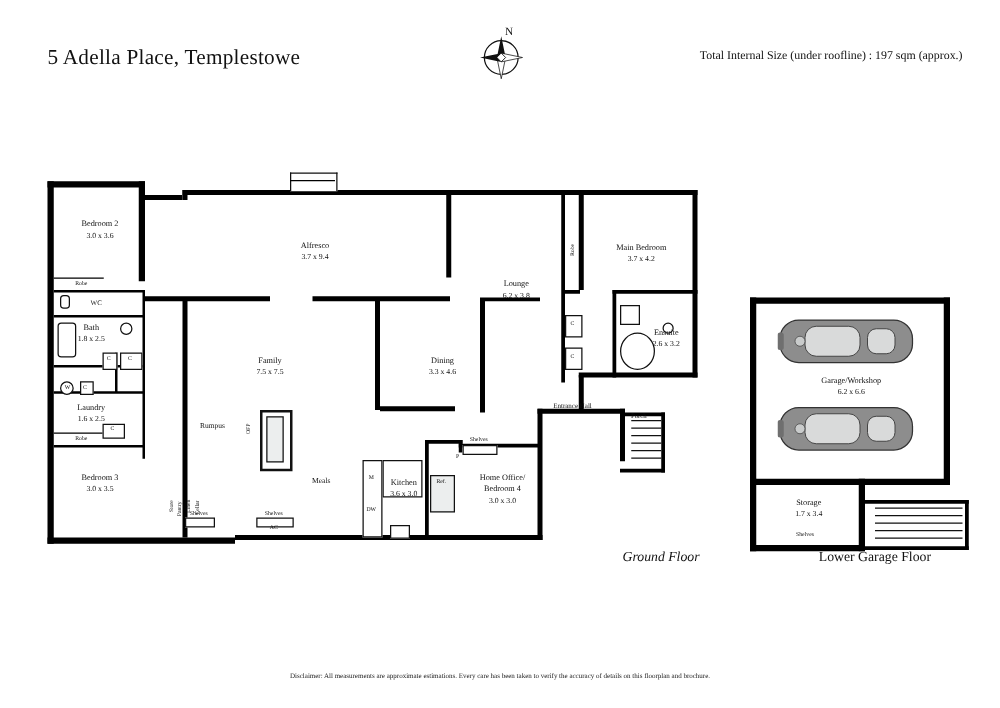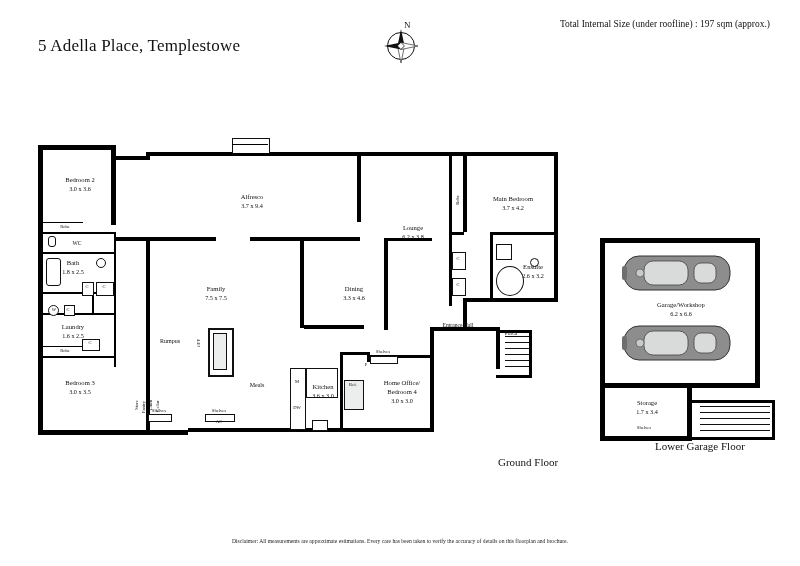--- a/index.html
+++ b/index.html
@@ -20,21 +20,21 @@
   
   #title {
     left: 38px; top: 36px;
     font-size: 15px;
     letter-spacing: .2px;
     white-space: nowrap;
   }
   #title .big { font-size: 17px; }
 
   #size-info {
-    right: 30px; top: 17px;
+    right: 30px; top: 38px;
     text-align: left;
     font-size: 9.5px;
     line-height: 15px;
     white-space: nowrap;
   }
 
   
   #compass { left: 378px; top: 22px; width: 46px; height: 48px; }
   #compass .n-label {
     position: absolute; left: 26px; top: -2px;
@@ -299,21 +299,21 @@
   <div class="tiny" style="left:452px;top:256px;width:12px;">C</div>
   <div class="tiny" style="left:452px;top:282px;width:12px;">C</div>
 
   <div class="tiny vert" style="left:196px;top:358px;width:30px;">OFP</div>
   <div class="tiny vert" style="left:455px;top:215px;width:30px;">Robe</div>
   <div class="tiny vert" style="left:134px;top:420px;width:30px;">Store</div>
   <div class="tiny vert" style="left:141px;top:424px;width:34px;">Pantry</div>
   <div class="tiny vert" style="left:148px;top:420px;width:30px;">Linen</div>
   <div class="tiny vert" style="left:155px;top:422px;width:32px;">Cellar</div>
 
-  <div class="floor-label" style="left:498px;top:456px;">Ground Floor</div>
+  <div class="floor-label" style="left:498px;top:440px;font-style:italic;">Ground Floor</div>
 </div>
 
 <div class="abs" style="left:590px;top:0;width:210px;height:470px;">
 
   <div class="wall" style="left:10px;top:238px;width:5px;height:150px;"></div>
   <div class="wall" style="left:10px;top:238px;width:160px;height:5px;"></div>
   <div class="wall" style="left:165px;top:238px;width:5px;height:150px;"></div>
   <div class="wall" style="left:10px;top:383px;width:160px;height:5px;"></div>
 
   <div class="wall" style="left:10px;top:383px;width:5px;height:58px;"></div>

